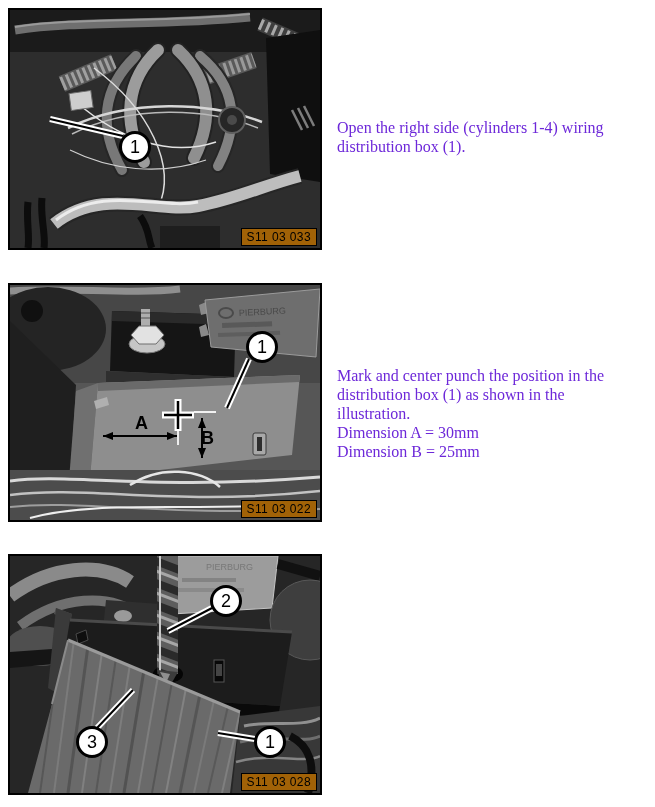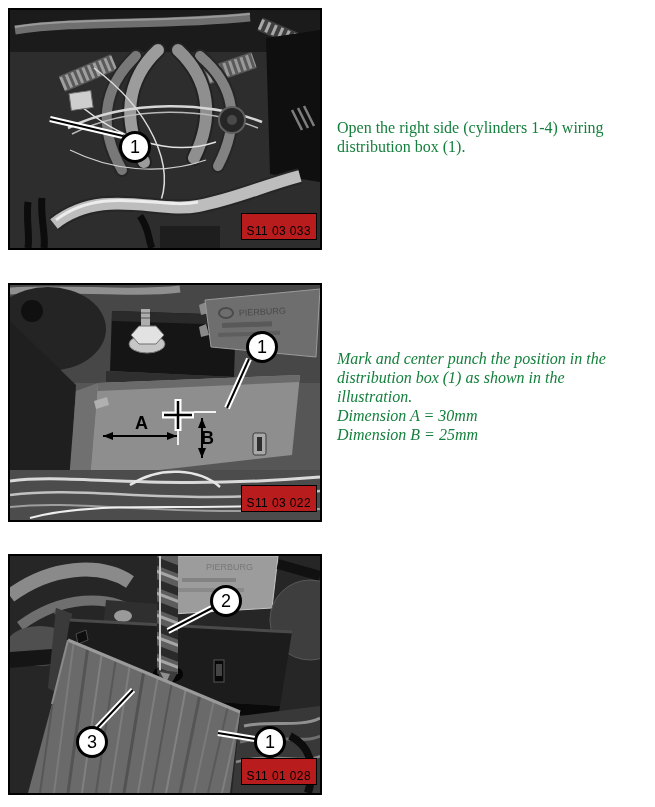--- a/index.html
+++ b/index.html
@@ -7,29 +7,29 @@
         font-family:"Liberation Serif",serif;color:#000;}
   figure.fig{position:absolute;margin:0;box-sizing:border-box;border:2px solid #000;
              background:#2d2d2d;overflow:hidden;}
   .fig1{left:8px;top:8px;width:314px;height:242px;}
   .fig2{left:8px;top:283px;width:314px;height:239px;}
   .fig3{left:8px;top:554px;width:314px;height:241px;}
   figure.fig svg{display:block;width:100%;height:100%;}
   .callout{position:absolute;box-sizing:border-box;width:32px;height:32px;border:3px solid #000;
            border-radius:50%;background:#fff;display:flex;align-items:center;justify-content:center;
            font-family:"Liberation Sans",sans-serif;font-size:18px;line-height:1;color:#000;}
-  .figref{position:absolute;right:3px;bottom:8px;background:#b91c1c;border:1px solid #000;
-          padding:10px 5px 1px;font-family:"Liberation Sans",sans-serif;font-size:12px;
+  .figref{position:absolute;right:3px;bottom:2px;background:#a16207;border:1px solid #000;
+          padding:1px 5px 1px;font-family:"Liberation Sans",sans-serif;font-size:12px;
           line-height:14px;letter-spacing:0.4px;color:#000;}
   .dim-label{position:absolute;font-family:"Liberation Sans",sans-serif;font-weight:bold;
              font-size:18px;line-height:1;color:#000;}
   .instr{position:absolute;left:337px;width:316px;font-size:16px;line-height:19px;
-         white-space:pre-line;color:#15803d;}
+         white-space:pre-line;color:#6d28d9;}
   .t1{top:118px;}
-  .t2{top:349px;font-style:italic;}
+  .t2{top:366px;}
   .t3{top:638px;}
 </style>
 </head>
 <body>
 
 <div class="page">
 
   <figure class="fig fig1">
     <svg viewBox="0 0 310 238" xmlns="http://www.w3.org/2000/svg">
       <rect width="310" height="238" fill="#2d2d2d"></rect>
@@ -279,17 +279,17 @@
     </svg>
     <div class="callout" style="left:200px;top:29px">
       <span>2</span>
     </div>
     <div class="callout" style="left:66px;top:170px">
       <span>3</span>
     </div>
     <div class="callout" style="left:244px;top:170px">
       <span>1</span>
     </div>
-    <div class="figref">S11 01 028</div>
+    <div class="figref">S11 03 028</div>
   </figure>
 
 
 </div>
 
 </body></html>

